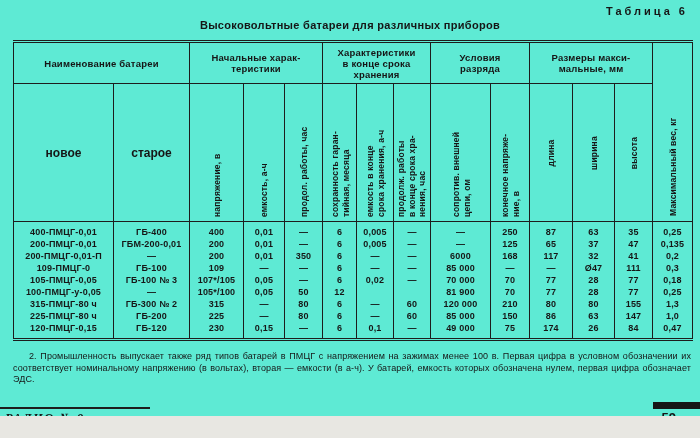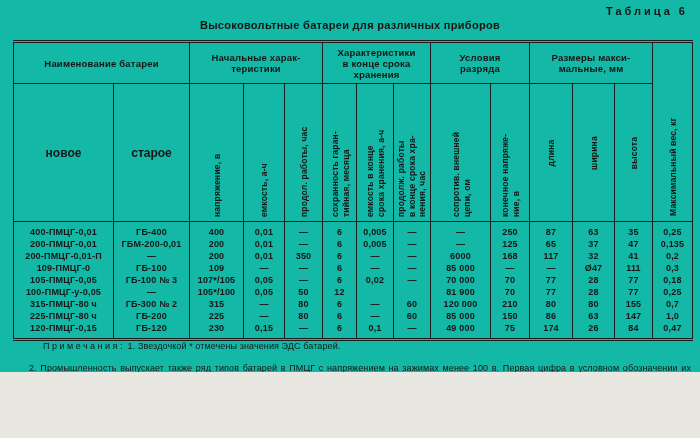--- a/index.html
+++ b/index.html
@@ -1,17 +1,17 @@
 <!DOCTYPE html>
 <html><head>
 <meta charset="utf-8">
 <style>
   html,body{margin:0;padding:0;}
   body{width:700px;height:438px;background:#e8e7e2;font-family:"Liberation Sans",sans-serif;color:#161616;}
-  .sheet{position:relative;width:700px;height:372px;background:#14b8a6;overflow:hidden;}
+  .sheet{position:relative;width:700px;height:416px;background:#5eead4;overflow:hidden;}
   .tbl-label{position:absolute;top:5px;right:12px;font-size:11px;font-weight:bold;letter-spacing:3px;}
   .title{position:absolute;top:19px;left:0;width:700px;text-align:center;font-size:11px;font-weight:bold;letter-spacing:.3px;}
   table.maintable{position:absolute;top:40px;left:13px;width:679px;border-collapse:collapse;table-layout:fixed;
     border-left:1px solid #1d1d1d;border-right:1px solid #1d1d1d;
     border-top:3px double #1d1d1d;border-bottom:3px double #1d1d1d;}
   th,td{border:1px solid #1d1d1d;padding:0;}
   th.gh{height:40px;font-size:9.5px;font-weight:bold;text-align:center;vertical-align:middle;white-space:pre-line;line-height:11px;letter-spacing:.2px;}
   th.sh{font-size:12px;font-weight:bold;text-align:center;vertical-align:middle;}
   th.vh{height:137px;position:relative;overflow:hidden;}
   .vert{position:absolute;left:50%;top:50%;transform:translate(-50%,-50%) rotate(-90deg);
@@ -220,21 +220,21 @@
           <td>—</td>
           <td>80</td>
           <td>6</td>
           <td>—</td>
           <td>60</td>
           <td>120 000</td>
           <td>210</td>
           <td>80</td>
           <td>80</td>
           <td>155</td>
-          <td>0,7</td>
+          <td>1,3</td>
         </tr>
         <tr>
           <td>225-ПМЦГ-80 ч</td>
           <td>ГБ-200</td>
           <td>225</td>
           <td>—</td>
           <td>80</td>
           <td>6</td>
           <td>—</td>
           <td>60</td>
@@ -258,21 +258,20 @@
           <td>75</td>
           <td>174</td>
           <td>26</td>
           <td>84</td>
           <td>0,47</td>
         </tr>
       </tbody>
   </table>
 
   <div class="notes">
-    <p class="n1"><span class="nlabel">Примечания:</span> <span>1. Звездочкой * отмечены значения ЭДС батарей.</span></p>
     <p class="n2">2. Промышленность выпускает также ряд типов батарей в ПМЦГ с напряжением на зажимах менее 100 в. Первая цифра в условном обозначении их соответствует номинальному напряжению (в вольтах), вторая — емкости (в а-ч). У батарей, емкость которых обозначена нулем, первая цифра обозначает ЭДС.</p>
   </div>
 
   <div class="footer-rule"></div>
   <div class="journal">РАДИО № 9</div>
   <div class="pagebar"></div>
   <div class="pagenum">59</div>
 </div>
 
 </body></html>

